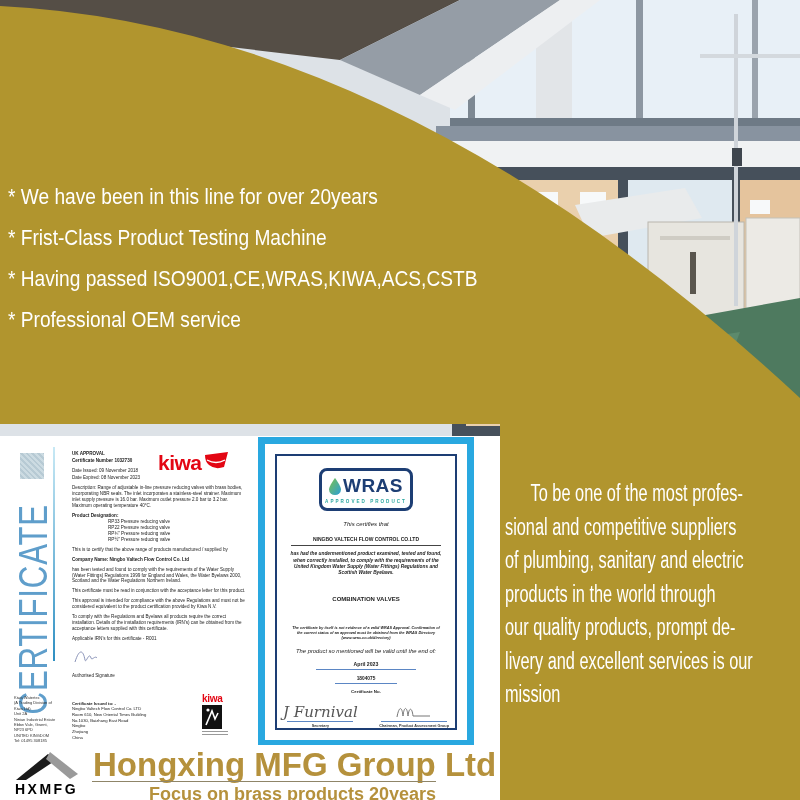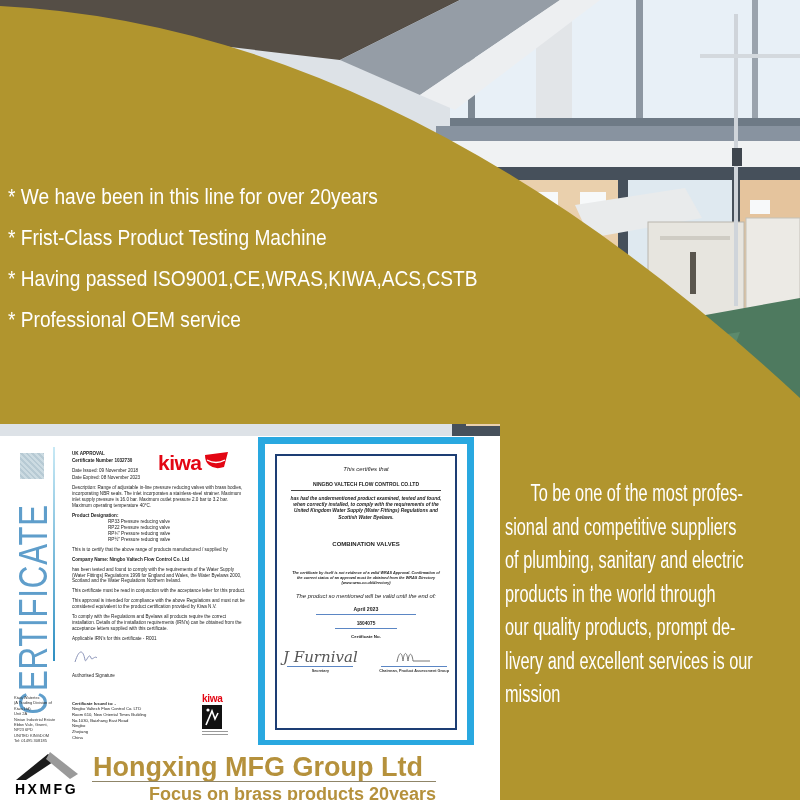--- a/index.html
+++ b/index.html
@@ -73,21 +73,21 @@
   .w-script{font-family:"DejaVu Serif",serif;font-style:italic;font-size:15px;color:#555;
             line-height:16px;}
   .w-sigline{width:66px;height:1px;background:#5b86c4;margin-top:1px;}
   .w-siglabel{font-size:3.8px;font-weight:bold;margin-top:2px;color:#333;}
 
   
   .footer{position:absolute;left:0;top:745px;width:500px;height:55px;background:#fff;z-index:5;}
   .hx-logo{position:absolute;left:14px;top:5px;width:66px;height:46px;}
   .hx-word{position:absolute;left:15px;top:36px;font-size:14px;font-weight:bold;color:#000000;
            letter-spacing:2.5px;}
-  .f-company{position:absolute;left:93px;top:7px;color:#b5913c;font-size:27px;font-weight:bold;}
+  .f-company{position:absolute;left:93px;top:1px;color:#b5913c;font-size:33px;font-weight:bold;}
   .f-line{position:absolute;left:92px;top:36px;width:344px;height:1px;background:#8f8568;}
   .f-tag{position:absolute;left:92px;top:39px;width:344px;text-align:right;color:#b5913c;
          font-size:18px;font-weight:bold;}
 </style>
 </head>
 <body>
 
 <div id="stage">
 
   <svg class="photo" viewBox="0 0 800 436" preserveAspectRatio="none">
@@ -220,20 +220,35 @@
           <circle cx="6" cy="5" r="1.6" fill="#fff"></circle>
         </svg>
       </div>
       <div class="k-mini-bar"></div>
       <div class="k-mini-bar"></div>
     </div>
   </div>
 
   <div class="wras">
     <div class="w-inner">
+      <div class="w-logobox">
+        <div class="w-row">
+          <svg width="12" height="17" viewBox="0 0 12 17">
+            <defs>
+                <linearGradient id="dropg" x1="0" y1="0" x2="1" y2="1">
+              <stop offset="0" stop-color="#7cc24a"></stop>
+                  <stop offset="1" stop-color="#2a9fd8"></stop>
+            </linearGradient>
+              </defs>
+            <path d="M6 0 C6 0 0 8 0 11.5 A6 5.5 0 0 0 12 11.5 C12 8 6 0 6 0 Z" fill="url(#dropg)"></path>
+          </svg>
+          <span class="w-word">WRAS</span>
+        </div>
+        <div class="w-approved">APPROVED PRODUCT</div>
+      </div>
 
       <div class="w-certifies w-it">This certifies that</div>
       <div class="w-company">NINGBO VALTECH FLOW CONTROL CO.LTD</div>
       <div class="w-hr"></div>
       <div class="w-statement w-it">has had the undermentioned product examined, tested and found, when correctly installed, to comply with the requirements of the United Kingdom Water Supply (Water Fittings) Regulations and Scottish Water Byelaws.</div>
       <div class="w-product">COMBINATION VALVES</div>
       <div class="w-note w-it">The certificate by itself is not evidence of a valid WRAS Approval. Confirmation of the current status of an approval must be obtained from the WRAS Directory (www.wras.co.uk/directory)</div>
       <div class="w-validline w-it">The product so mentioned will be valid until the end of:</div>
       <div class="w-date">April 2023</div>
       <div class="w-uline" style="width:100px"></div>

